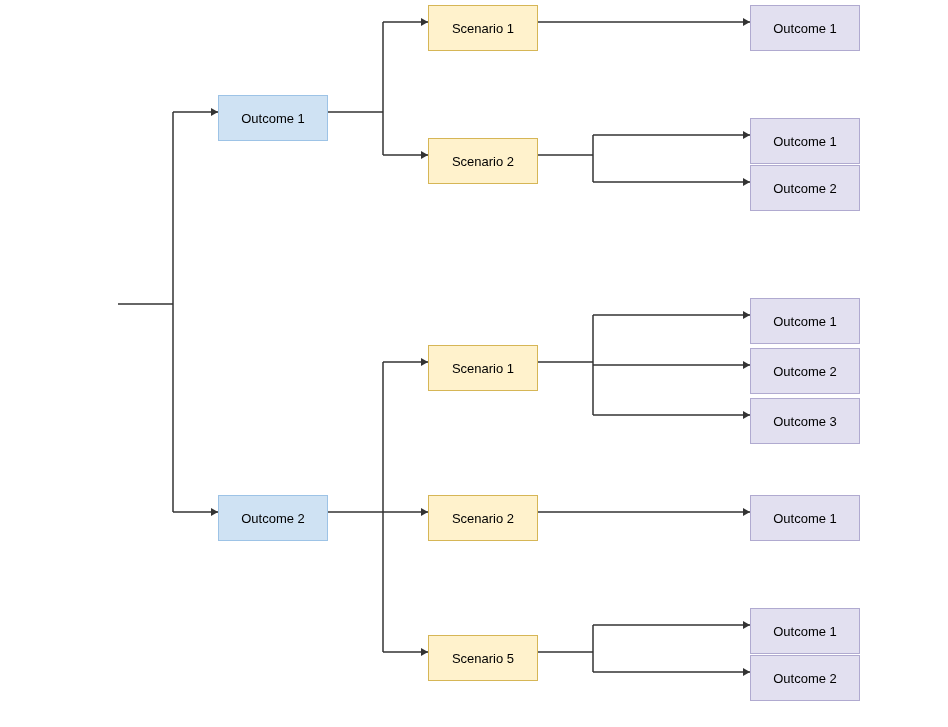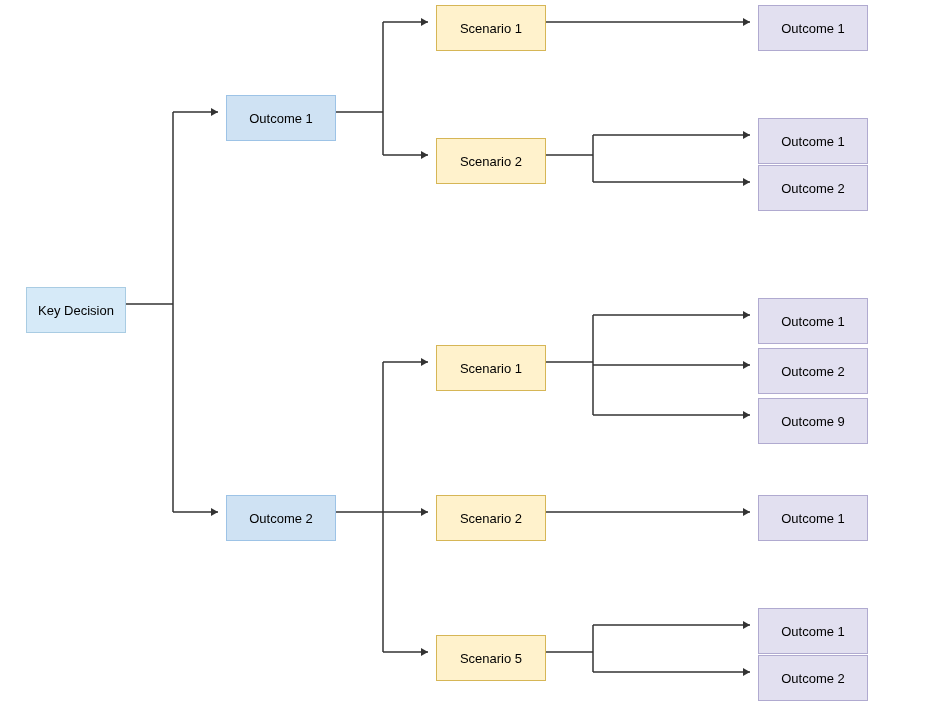--- a/index.html
+++ b/index.html
@@ -25,21 +25,20 @@
       pointer-events: none;
     }
     .node {
       position: absolute;
       display: flex;
       align-items: center;
       justify-content: center;
       text-align: center;
       border: 1px solid #aaa;
       padding: 22px 10px;
-      margin-left: 8px;
     }
     .node-decision {
       background: #d6eaf8;
       border-color: #a9cce3;
     }
     .node-outcome {
       background: #d5e8d4;
       border-color: #82b366;
       
       background: #cfe2f3;
@@ -98,23 +97,20 @@
       <polygon points="750,672 743,668 743,676" fill="#333333"></polygon>
       <polygon points="218,112 211,108 211,116" fill="#333333"></polygon>
       <polygon points="218,512 211,508 211,516" fill="#333333"></polygon>
       <polygon points="428,22 421,18 421,26" fill="#333333"></polygon>
       <polygon points="428,155 421,151 421,159" fill="#333333"></polygon>
       <polygon points="428,362 421,358 421,366" fill="#333333"></polygon>
       <polygon points="428,512 421,508 421,516" fill="#333333"></polygon>
       <polygon points="428,652 421,648 421,656" fill="#333333"></polygon>
     </svg>
 
-  <div class="node node-decision" style="left:18px; top:287px; width:100px; height:34px;">
-    <span>Key Decision</span>
-  </div>
 
   <div class="node node-outcome" style="left:218px; top:95px; width:110px; height:34px;">
     <span>Outcome 1</span>
   </div>
 
   <div class="node node-outcome" style="left:218px; top:495px; width:110px; height:34px;">
     <span>Outcome 2</span>
   </div>
 
   <div class="node node-scenario" style="left:428px; top:5px; width:110px; height:34px;">
@@ -151,21 +147,21 @@
 
   <div class="node node-result" style="left:750px; top:298px; width:110px; height:34px;">
     <span>Outcome 1</span>
   </div>
 
   <div class="node node-result" style="left:750px; top:348px; width:110px; height:34px;">
     <span>Outcome 2</span>
   </div>
 
   <div class="node node-result" style="left:750px; top:398px; width:110px; height:34px;">
-    <span>Outcome 9</span>
+    <span>Outcome 3</span>
   </div>
 
   <div class="node node-result" style="left:750px; top:495px; width:110px; height:34px;">
     <span>Outcome 1</span>
   </div>
 
   <div class="node node-result" style="left:750px; top:608px; width:110px; height:34px;">
     <span>Outcome 1</span>
   </div>
 

